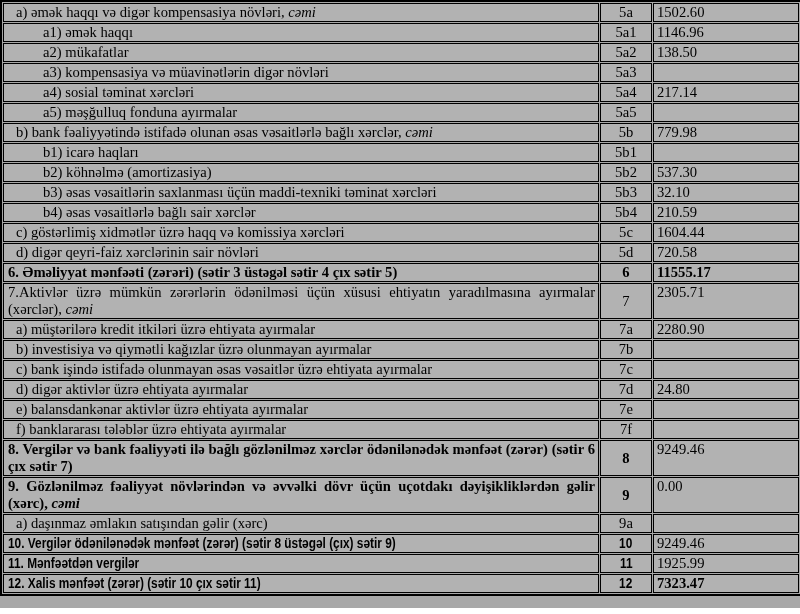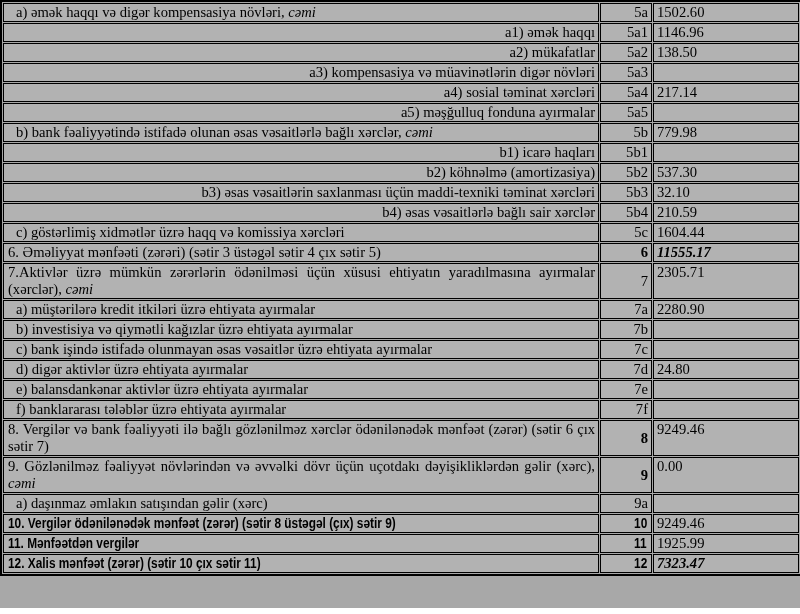--- a/index.html
+++ b/index.html
@@ -14,28 +14,28 @@
   }
   td{
     background:#b2b2b2;border:1px solid #000;
     font-family:"Liberation Serif",serif;
     font-size:14.6px;line-height:17px;color:#000;
     padding:0 3px;height:17px;overflow:hidden;
     vertical-align:middle;
   }
   td.c-label{text-align:left;}
   td.c-label.item{padding-left:12px;}
-  td.c-label.sub{padding-left:39px;text-align:right;}
-  td.c-label.bold{font-weight:normal;text-align:justify;padding-left:4px;vertical-align:top;}
+  td.c-label.sub{padding-left:39px;}
+  td.c-label.bold{font-weight:bold;text-align:justify;padding-left:4px;vertical-align:top;}
   td.c-label.justify{text-align:justify;padding-left:4px;vertical-align:top;margin-left:29px;}
   td.c-label.narrow{padding-left:4px;margin-top:12px;}
-  td.c-code{text-align:right;margin-top:20px;}
+  td.c-code{text-align:center;margin-top:20px;}
   td.c-code.bold{font-weight:bold;}
   td.c-val{text-align:left;vertical-align:top;}
-  td.c-val.vbold{font-weight:bold;font-style:italic;}
+  td.c-val.vbold{font-weight:bold;}
   em{font-style:italic;}
   .narrowtxt{
     display:inline-block;white-space:nowrap;
     font-family:"Liberation Sans",sans-serif;font-weight:bold;
     font-size:13.8px;line-height:17px;
     transform:scaleX(0.86);transform-origin:0 50%;
   }
   .narrowcode{transform-origin:50% 50%;}
 </style>
 </head>
@@ -103,36 +103,41 @@
           <td class="c-label sub">b4) əsas vəsaitlərlə bağlı sair xərclər</td>
           <td class="c-code">5b4</td>
           <td class="c-val">210.59</td>
         </tr>
         <tr>
           <td class="c-label item">c) göstərlimiş xidmətlər üzrə haqq və komissiya xərcləri</td>
           <td class="c-code">5c</td>
           <td class="c-val">1604.44</td>
         </tr>
         <tr>
+          <td class="c-label item">d) digər qeyri-faiz xərclərinin sair növləri</td>
+          <td class="c-code">5d</td>
+          <td class="c-val">720.58</td>
+        </tr>
+        <tr>
           <td class="c-label bold">6. Əməliyyat mənfəəti (zərəri) (sətir 3 üstəgəl sətir 4 çıx sətir 5)</td>
           <td class="c-code bold">6</td>
           <td class="c-val vbold">11555.17</td>
         </tr>
         <tr>
           <td class="c-label justify">7.Aktivlər üzrə mümkün zərərlərin ödənilməsi üçün xüsusi ehtiyatın yaradılmasına ayırmalar (xərclər), <em>cəmi</em></td>
           <td class="c-code">7</td>
           <td class="c-val">2305.71</td>
         </tr>
         <tr>
           <td class="c-label item">a) müştərilərə kredit itkiləri üzrə ehtiyata ayırmalar</td>
           <td class="c-code">7a</td>
           <td class="c-val">2280.90</td>
         </tr>
         <tr>
-          <td class="c-label item">b) investisiya və qiymətli kağızlar üzrə ehtiyata ayırmalar</td>
+          <td class="c-label item">b) investisiya və qiymətli kağızlar üzrə olunmayan ayırmalar</td>
           <td class="c-code">7b</td>
           <td class="c-val"></td>
         </tr>
         <tr>
           <td class="c-label item">c) bank işində istifadə olunmayan əsas vəsaitlər üzrə ehtiyata ayırmalar</td>
           <td class="c-code">7c</td>
           <td class="c-val"></td>
         </tr>
         <tr>
           <td class="c-label item">d) digər aktivlər üzrə ehtiyata ayırmalar</td>

